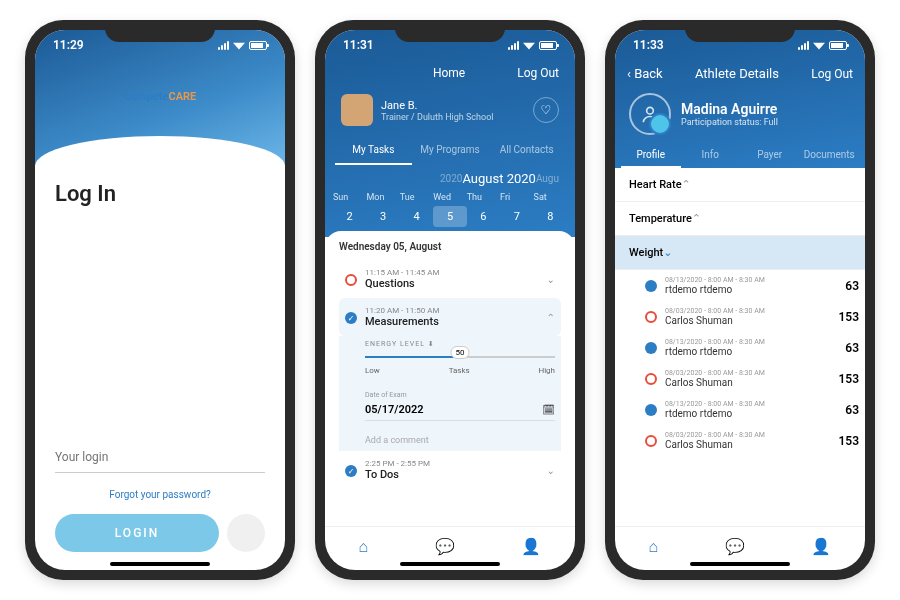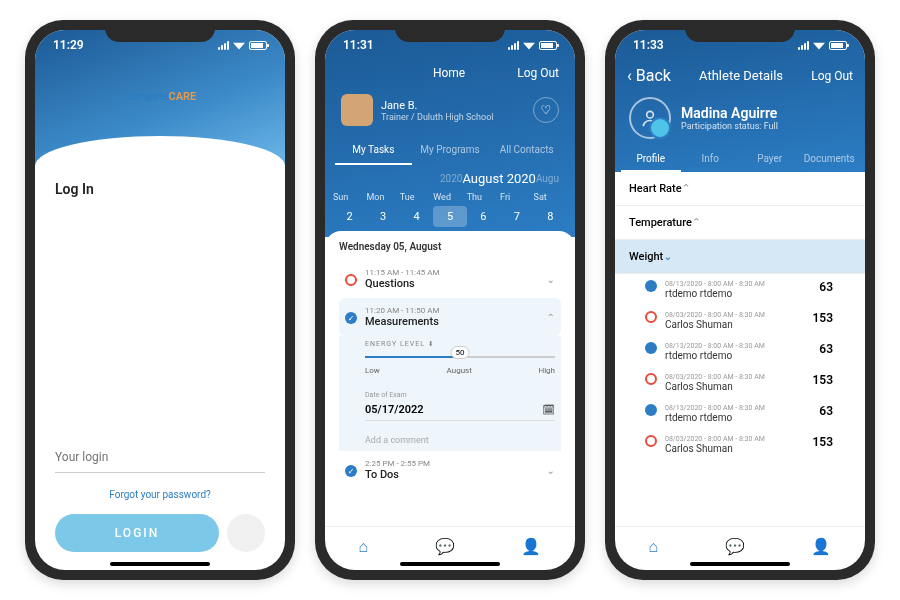--- a/index.html
+++ b/index.html
@@ -16,21 +16,21 @@
 .batt{width:18px;height:9px;border:1px solid currentColor;border-radius:2px;position:relative}
 .batt::after{content:"";position:absolute;right:-3px;top:2px;width:2px;height:3px;background:currentColor;border-radius:0 1px 1px 0}
 .batt::before{content:"";position:absolute;left:1px;top:1px;bottom:1px;right:3px;background:currentColor}
 .home-ind{position:absolute;bottom:4px;left:50%;transform:translateX(-50%);width:100px;height:4px;background:#000;border-radius:3px;z-index:50}
 
 
 .p1-header{height:135px;background:linear-gradient(160deg,#1b5a96 0%,#3d8bc9 60%,#6bb6e8 100%);position:relative}
 .p1-wave{position:absolute;bottom:-1px;left:0;right:0;height:30px;background:#fff;border-radius:50% 50% 0 0/100% 100% 0 0}
 .p1-logo{text-align:center;padding-top:30px;font-size:11px;color:#e89846}
 .p1-body{flex:1;padding:16px 20px 10px;display:flex;flex-direction:column}
-.p1-title{font-size:14px;font-weight:600;color:#222;margin-bottom:auto}
+.p1-title{font-size:22px;font-weight:600;color:#222;margin-bottom:auto}
 .p1-input{border:none;border-bottom:1px solid #ccc;padding:8px 0;font-size:12px;color:#7f1d1d;margin-bottom:16px;width:100%;background:transparent}
 .forgot{text-align:center;font-size:10px;color:#2c7dc4;margin-bottom:14px}
 .login-row{display:flex;gap:8px;align-items:center;margin-bottom:8px}
 .login-btn{flex:1;background:#7cc8e8;color:#fff;border:none;border-radius:22px;padding:12px;font-size:12px;letter-spacing:2px;font-weight:500}
 .fp-btn{width:38px;height:38px;border-radius:50%;background:#f0f0f0;border:none}
 
 
 .p2-header{background:linear-gradient(170deg,#1b5a96 0%,#2c7dc4 100%);color:#fff}
 .p2-nav{display:flex;justify-content:space-between;padding:6px 16px;font-size:12px}
 .p2-user{display:flex;align-items:center;gap:8px;padding:8px 16px 10px}
@@ -68,35 +68,35 @@
 .exam-label{font-size:7px;color:#999}
 .exam-row{display:flex;justify-content:space-between;align-items:center;padding:4px 0;border-bottom:1px solid #ddd}
 .exam-date{font-size:11px;font-weight:600}
 .add-c{font-size:9px;color:#aaa;padding:6px 26px;background:#eef5fb}
 .bottom-nav{display:flex;justify-content:space-around;padding:10px 0 14px;border-top:1px solid #eee;font-size:16px;color:#888}
 .bottom-nav .active{color:#2c7dc4}
 
 
 .p3-header{background:linear-gradient(170deg,#1b5a96 0%,#2c7dc4 100%);color:#fff}
 .p3-nav{display:flex;align-items:center;padding:6px 12px;font-size:12px;gap:8px}
-.back{font-size:16px}
+.back{font-size:13px}
 .p3-title{flex:1;text-align:center;font-size:13px}
 .p3-user{display:flex;align-items:center;gap:10px;padding:6px 14px 8px}
 .p3-avatar{width:42px;height:42px;border-radius:50%;border:2px solid rgba(255,255,255,.6);display:flex;align-items:center;justify-content:center;position:relative}
 .p3-avatar::after{content:"";position:absolute;bottom:-2px;right:-2px;width:18px;height:18px;background:#4ec5e8;border-radius:50%;border:2px solid #2c7dc4}
 .p3-name{font-size:14px;font-weight:600}
 .p3-status{font-size:9px;opacity:.8}
 .p3-tabs{display:flex;font-size:10px;padding:0 6px}
 .p3-tab{flex:1;text-align:center;padding:6px 2px;opacity:.6;border-bottom:2px solid transparent}
 .p3-tab.active{opacity:1;border-bottom-color:#fff}
 .p3-body{flex:1;background:#fff;overflow:hidden;font-size:10px}
 .acc{display:flex;padding:10px 14px;border-bottom:1px solid #eee;font-size:11px;font-weight:500}
 .acc.sel{background:#d6e8f5}
 .acc-chev{color:#999}
-.entry{display:flex;align-items:flex-start;gap:8px;padding:6px 32px 6px 30px}
+.entry{display:flex;align-items:center;gap:8px;padding:6px 6px 6px 30px}
 .e-dot{width:12px;height:12px;border-radius:50%;flex-shrink:0}
 .e-dot.b{background:#2c7dc4}
 .e-dot.r{border:2px solid #e74c3c}
 .e-info{flex:1}
 .e-time{font-size:7px;color:#999}
 .e-name{font-size:10px;color:#333}
 .e-val{font-size:12px;font-weight:600}
 </style>
 </head>
 <body>
@@ -215,21 +215,21 @@
         <div class="chev">⌃</div>
       </div>
       <div class="energy">
         <div class="e-label"><span>ENERGY LEVEL</span> ⬇</div>
         <div class="slider">
           <div class="slider-fill"></div>
           <div class="slider-thumb">50</div>
         </div>
         <div class="s-labels">
           <span>Low</span>
-          <span>August</span>
+          <span>Tasks</span>
           <span>High</span>
         </div>
       </div>
       <div class="exam">
         <div class="exam-label">Date of Exam</div>
         <div class="exam-row">
           <span class="exam-date">05/17/2022</span>
           <span>🗓</span>
         </div>
       </div>

